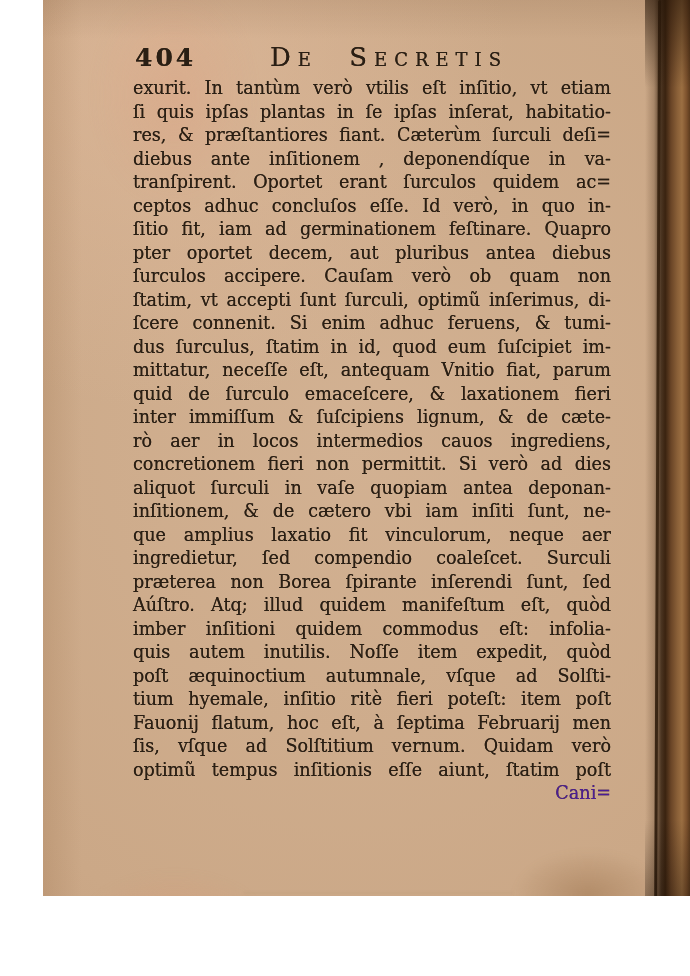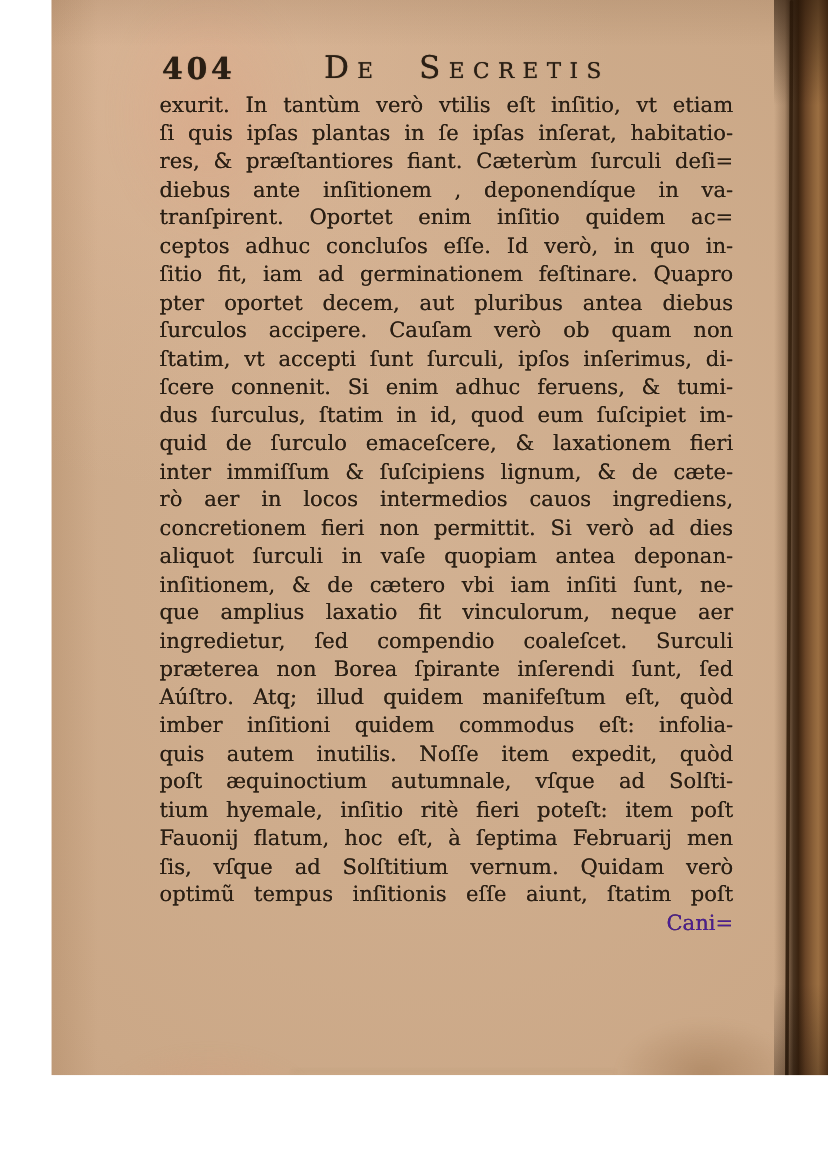--- a/index.html
+++ b/index.html
@@ -90,28 +90,29 @@
     <div class="header">
       <span class="page-number">404</span>
       <span class="running-title">De Secretis</span>
     </div>
 
     <div class="text-block">
       <div class="line">exurit. In tantùm verò vtilis eſt inſitio, vt etiam</div>
       <div class="line">ſi quis ipſas plantas in ſe ipſas inſerat, habitatio-</div>
       <div class="line">res, &amp; præſtantiores fiant. Cæterùm ſurculi deſi=</div>
       <div class="line">diebus ante inſitionem , deponendíque in va-</div>
-      <div class="line">tranſpirent. Oportet enim inſitio quidem ac=</div>
+      <div class="line">tranſpirent. Oportet erant ſurculos quidem ac=</div>
       <div class="line">ceptos adhuc concluſos eſſe. Id verò, in quo in-</div>
       <div class="line">ſitio fit, iam ad germinationem feſtinare. Quapro</div>
       <div class="line">pter oportet decem, aut pluribus antea diebus</div>
       <div class="line">ſurculos accipere. Cauſam verò ob quam non</div>
-      <div class="line">ſtatim, vt accepti ſunt ſurculi, ipſos inſerimus, di-</div>
+      <div class="line">ſtatim, vt accepti ſunt ſurculi, optimũ inſerimus, di-</div>
       <div class="line">ſcere connenit. Si enim adhuc feruens, &amp; tumi-</div>
       <div class="line">dus ſurculus, ſtatim in id, quod eum ſuſcipiet im-</div>
+      <div class="line">mittatur, neceſſe eſt, antequam Vnitio fiat, parum</div>
       <div class="line">quid de ſurculo emaceſcere, &amp; laxationem fieri</div>
       <div class="line">inter immiſſum &amp; ſuſcipiens lignum, &amp; de cæte-</div>
       <div class="line">rò aer in locos intermedios cauos ingrediens,</div>
       <div class="line">concretionem fieri non permittit. Si verò ad dies</div>
       <div class="line">aliquot ſurculi in vaſe quopiam antea deponan-</div>
       <div class="line">inſitionem, &amp; de cætero vbi iam inſiti ſunt, ne-</div>
       <div class="line">que amplius laxatio fit vinculorum, neque aer</div>
       <div class="line">ingredietur, ſed compendio coaleſcet. Surculi</div>
       <div class="line">præterea non Borea ſpirante inſerendi ſunt, ſed</div>
       <div class="line">Aúſtro. Atq; illud quidem manifeſtum eſt, quòd</div>

